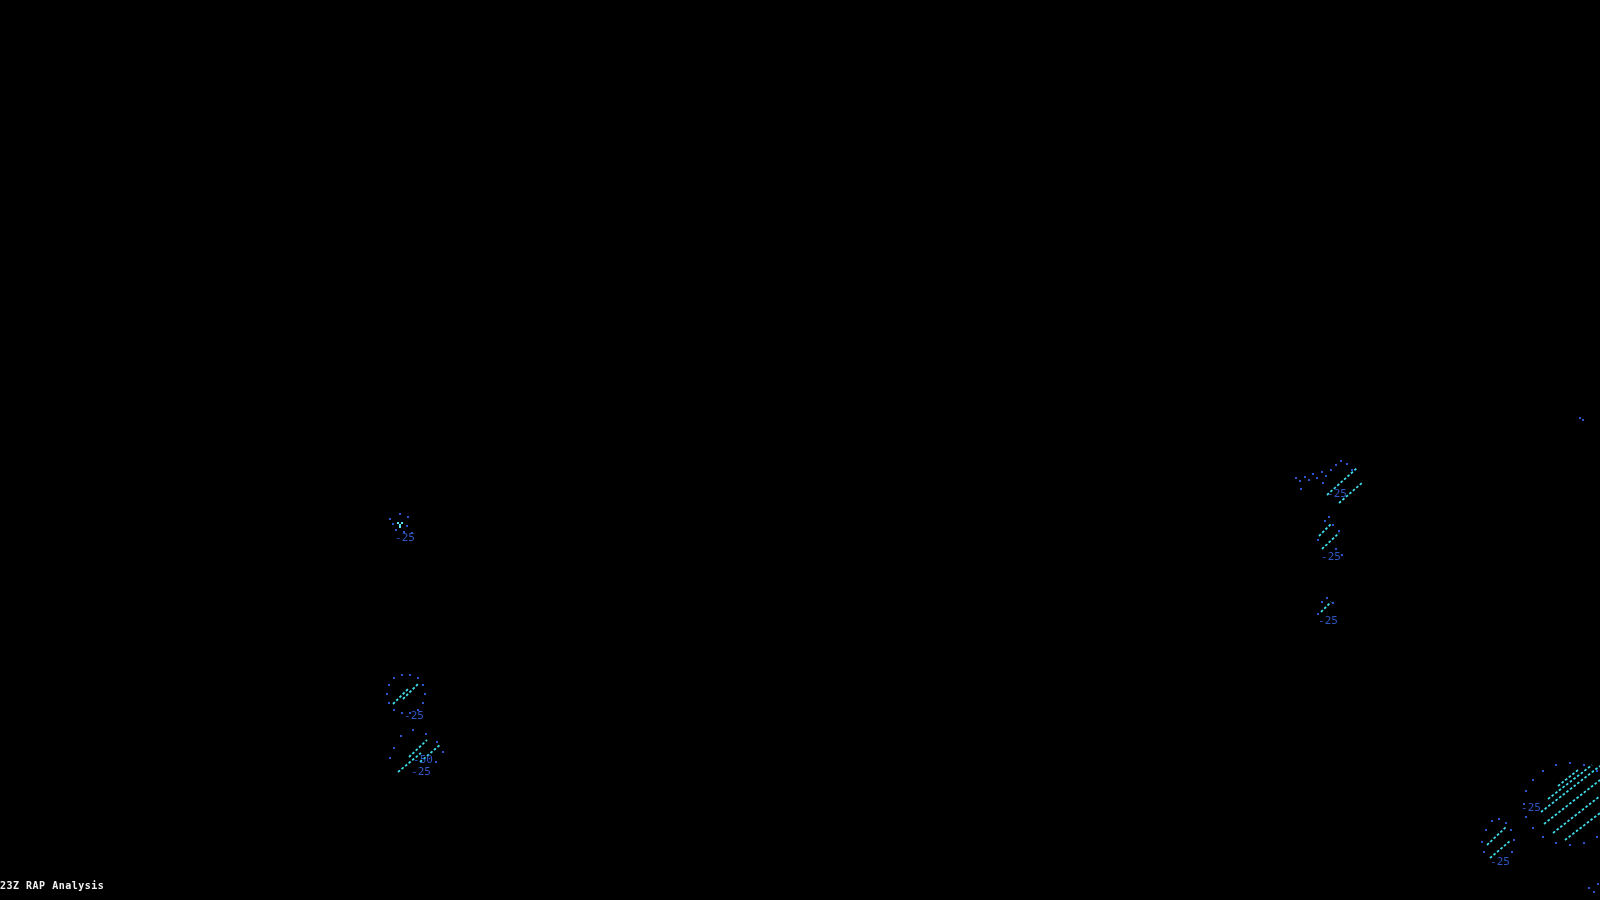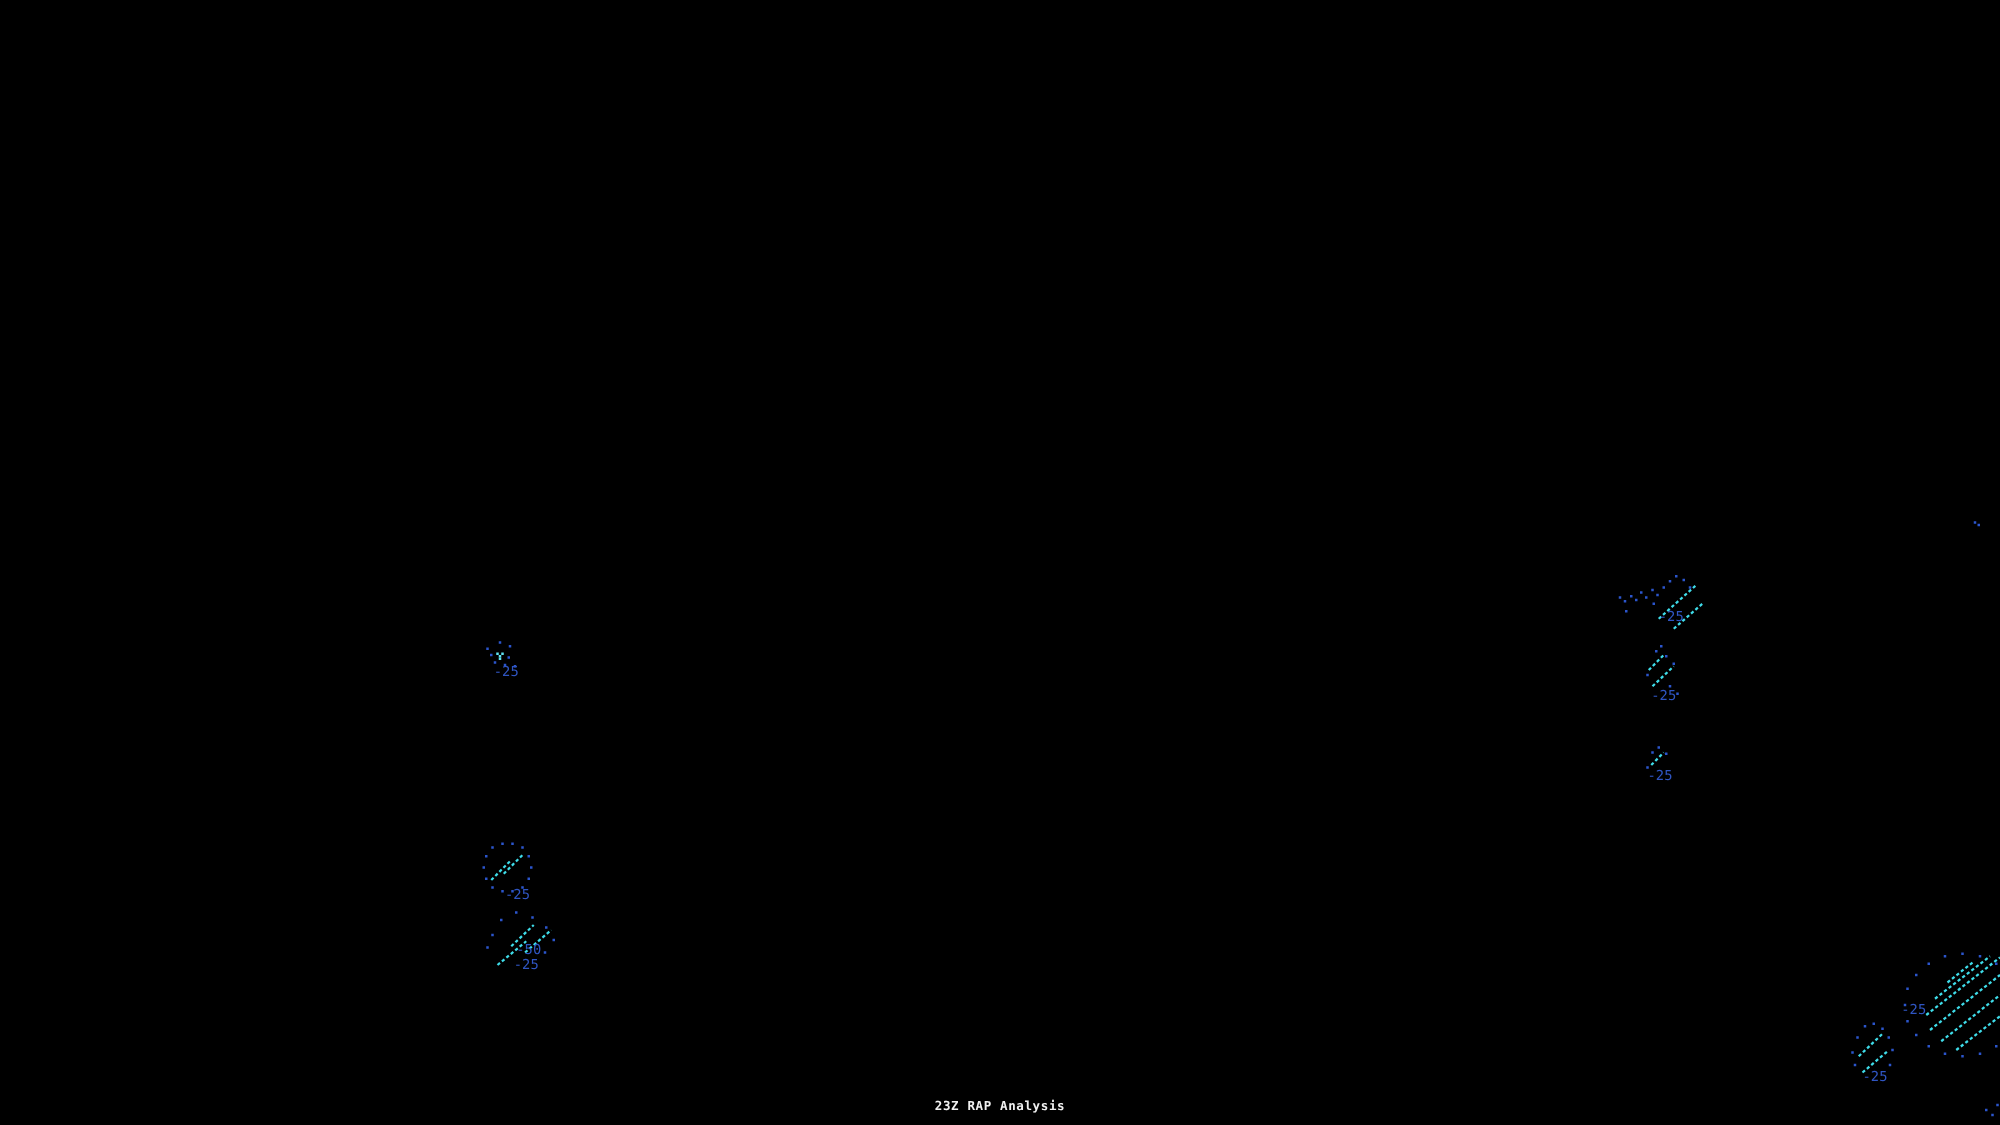--- a/index.html
+++ b/index.html
@@ -25,21 +25,20 @@
     height: 900px;
     display: block;
   }
   .map-title {
     position: absolute;
     top: 879px;
     left: 0;
     width: 100%;
     height: 14px;
     line-height: 14px;
-    text-align: center;
     font-family: "DejaVu Sans Mono", monospace;
     font-size: 10px;
     font-weight: bold;
     letter-spacing: 0.5px;
     color: #f0f0f0;
   }
   text.contour-label {
     font-family: "DejaVu Sans Mono", monospace;
     font-size: 11px;
   }

